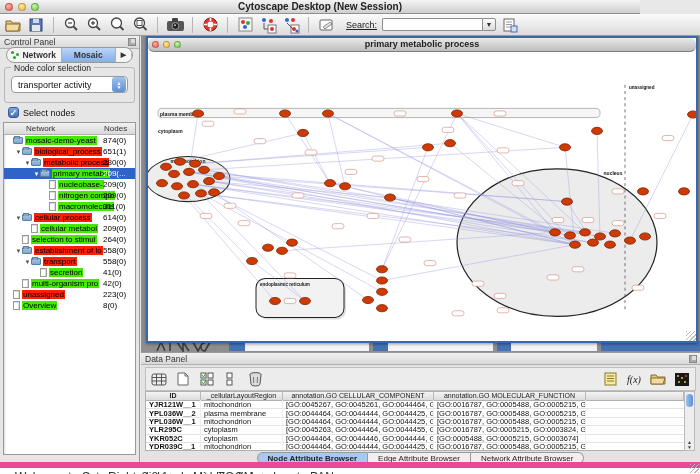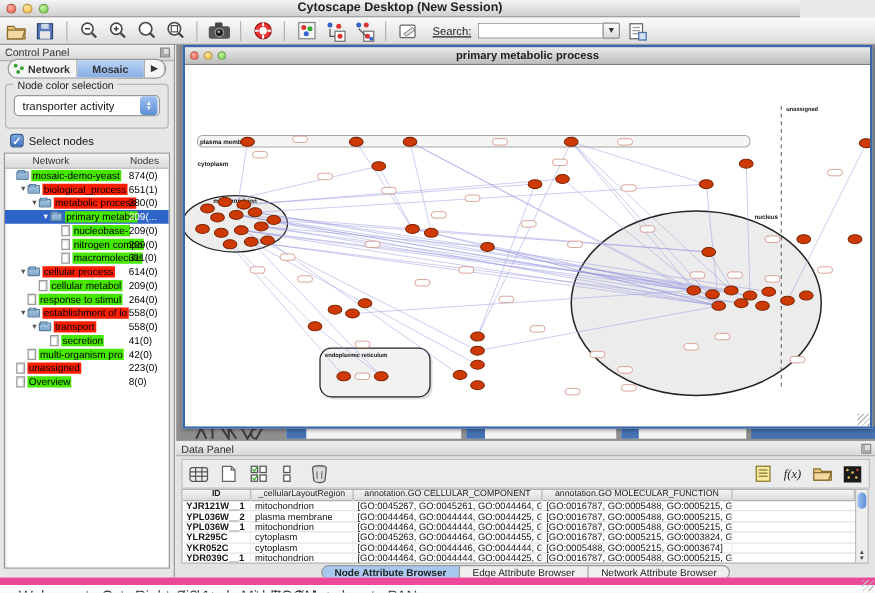--- a/index.html
+++ b/index.html
@@ -67,21 +67,21 @@
   .tree-row.selected .count { color:#fff; }
 
   
   .desktop { position:absolute; left:141px; top:36px; width:559px; height:316px; background:#8e8e8e; overflow:hidden; }
   .frag-strip { position:absolute; left:0; bottom:0; height:11px; width:100%; }
   .frag-white { position:absolute; background:#f4f4f6; border-top:1px solid #888; height:10px; }
   .frag-blue { position:absolute; background:#4472b2; height:10px; }
   .scribble { position:absolute; left:14px; bottom:0; width:80px; height:11px; }
 
   .inner-window { position:absolute; left:5px; top:0; width:552px; height:307px; border:2px solid #3a67ab; background:#fff; box-shadow:0 1px 3px rgba(0,0,0,.4); }
-  .iw-titlebar { height:14px; background:linear-gradient(#e9e9e9,#bdbdbd); border-bottom:1px solid #7d7d7d; position:relative; }
+  .iw-titlebar { height:14px; background:linear-gradient(#e9e9e9,#bdbdbd); border-bottom:1px solid #7d7d7d; position:relative;border-radius:6px; }
   .iw-titlebar .title { position:absolute; left:0; right:0; top:1px; text-align:center; font-size:9px; font-weight:bold; color:#222; }
   .iw-titlebar .tl { top:3px; width:7px; height:7px; }
   .iw-titlebar .tl.red{left:4px;} .iw-titlebar .tl.yel{left:15px;} .iw-titlebar .tl.grn{left:26px;}
   .iw-canvas { position:absolute; left:0; top:14px; right:0; bottom:0; background:#fff; }
   .iw-canvas svg { width:100%; height:100%; display:block; }
   .grip { position:absolute; right:0; bottom:0; width:10px; height:10px;
     background:repeating-linear-gradient(135deg,#bbb 0 1px,transparent 1px 3px); }
 
   
   .data-panel { position:absolute; left:141px; top:352px; width:559px; height:110px; background:#e3e3e3; border-top:1px solid #9a9a9a; }
@@ -341,21 +341,21 @@
           <span style="flex: 0 0 20px;"></span>
           <span class="exp"></span>
           <span class="icon-file"></span>
           <span class="chip green">cellular metabol</span>
           <span class="count">209(0)</span>
         </div>
         <div class="tree-row">
           <span style="flex: 0 0 11px;"></span>
           <span class="exp"></span>
           <span class="icon-file"></span>
-          <span class="chip green">response to stimul</span>
+          <span class="chip green">selection to stimul</span>
           <span class="count">264(0)</span>
         </div>
         <div class="tree-row">
           <span style="flex: 0 0 11px;"></span>
           <span class="exp">▼</span>
           <span class="icon-folder"></span>
           <span class="chip red">establishment of lo</span>
           <span class="count">558(0)</span>
         </div>
         <div class="tree-row">

